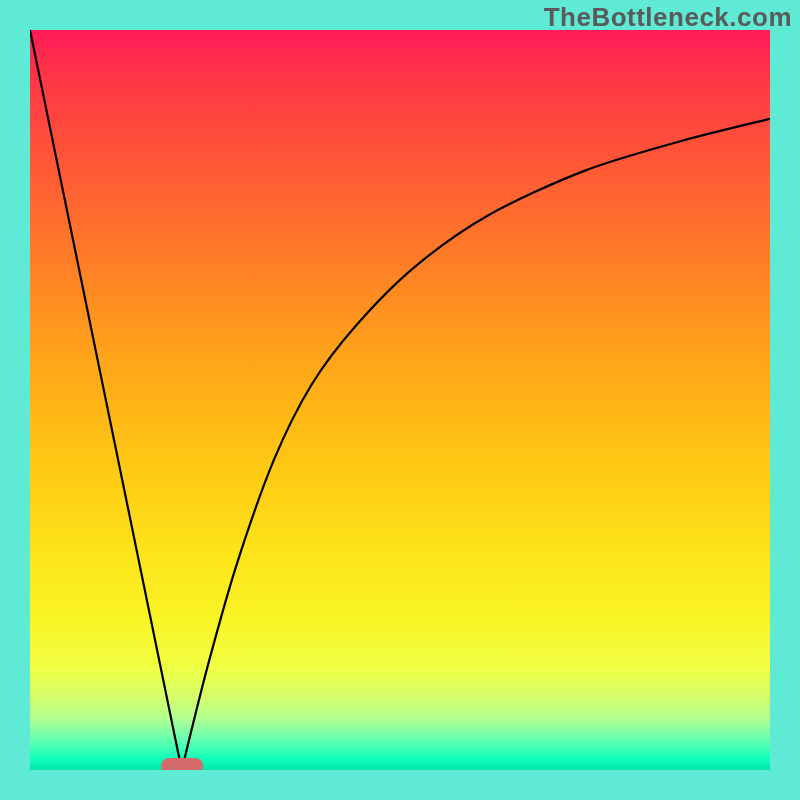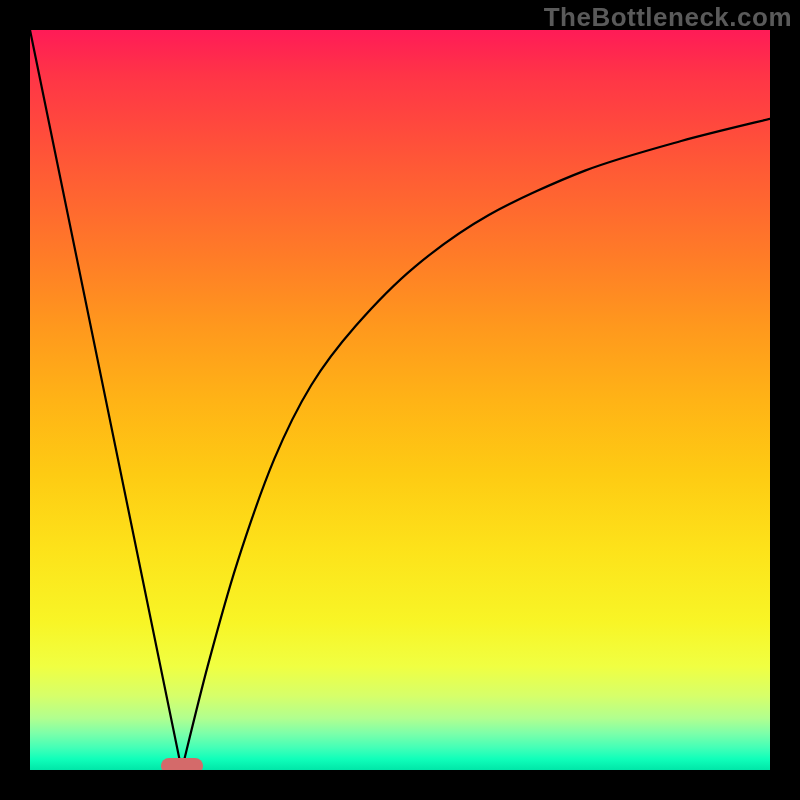--- a/index.html
+++ b/index.html
@@ -7,21 +7,21 @@
     padding: 0;
     width: 800px;
     height: 800px;
     background: #ffffff;
     overflow: hidden;
   }
   .outer-frame {
     position: relative;
     width: 800px;
     height: 800px;
-    background: #000000;
+    background: #5eead4;
   }
   .watermark {
     position: absolute;
     top: 2px;
     right: 8px;
     color: #5a5a5a;
     font-family: Arial, Helvetica, sans-serif;
     font-size: 26px;
     font-weight: 600;
     letter-spacing: 0.5px;

